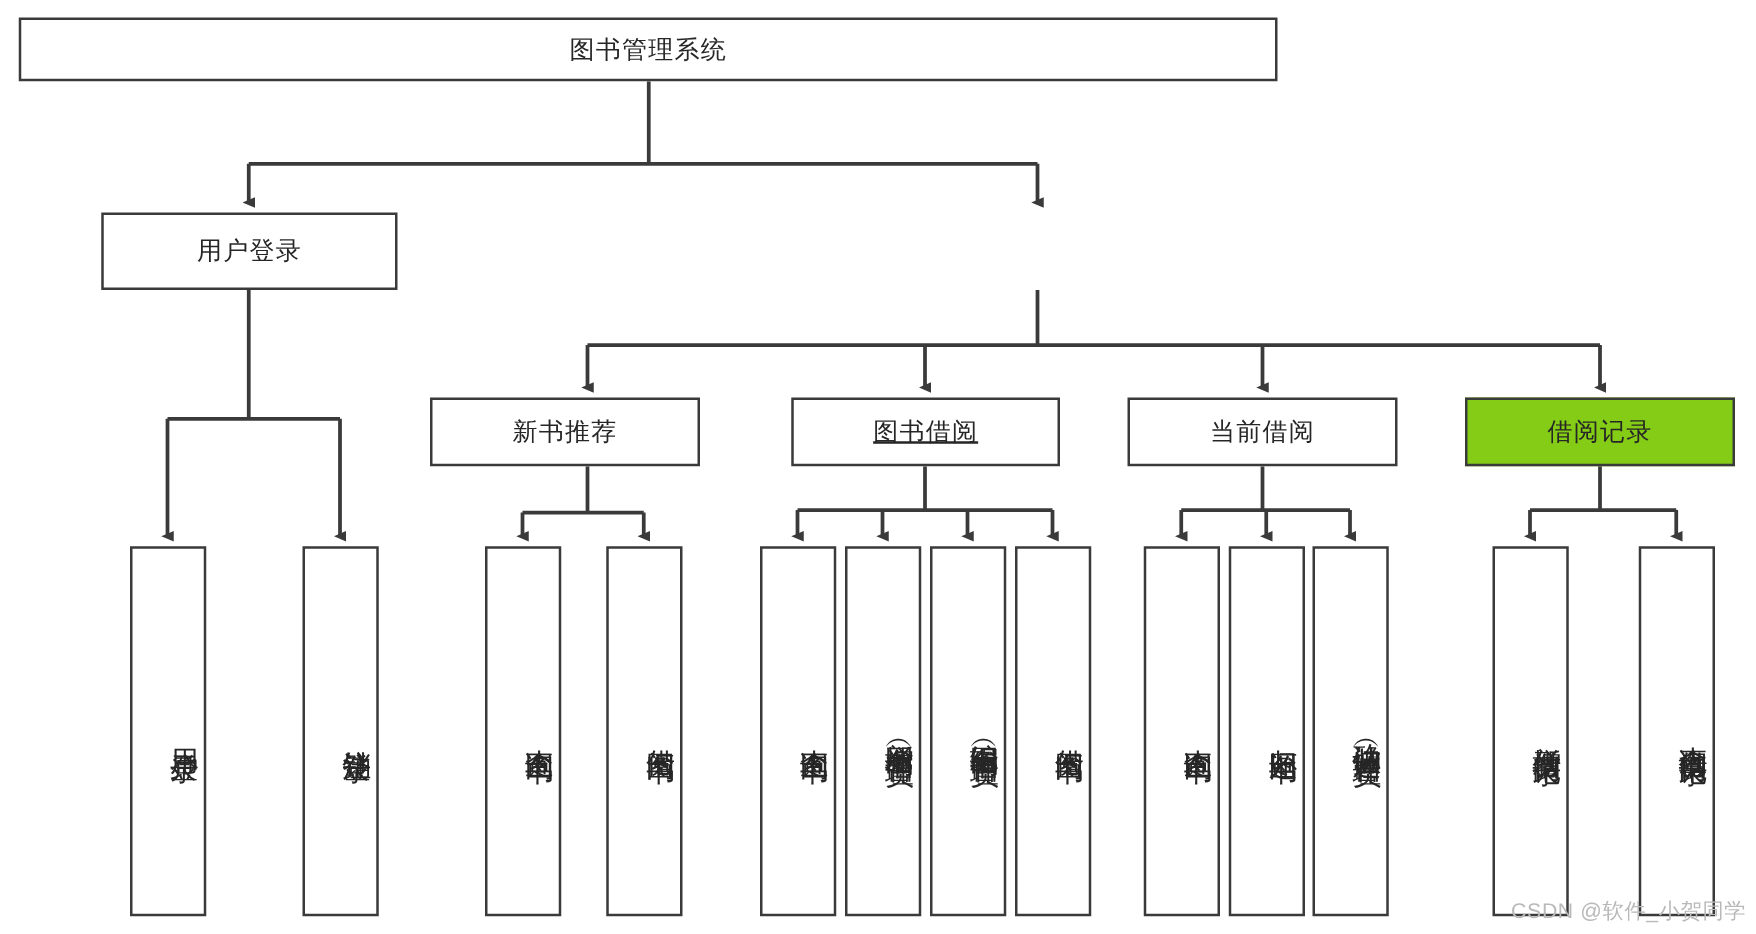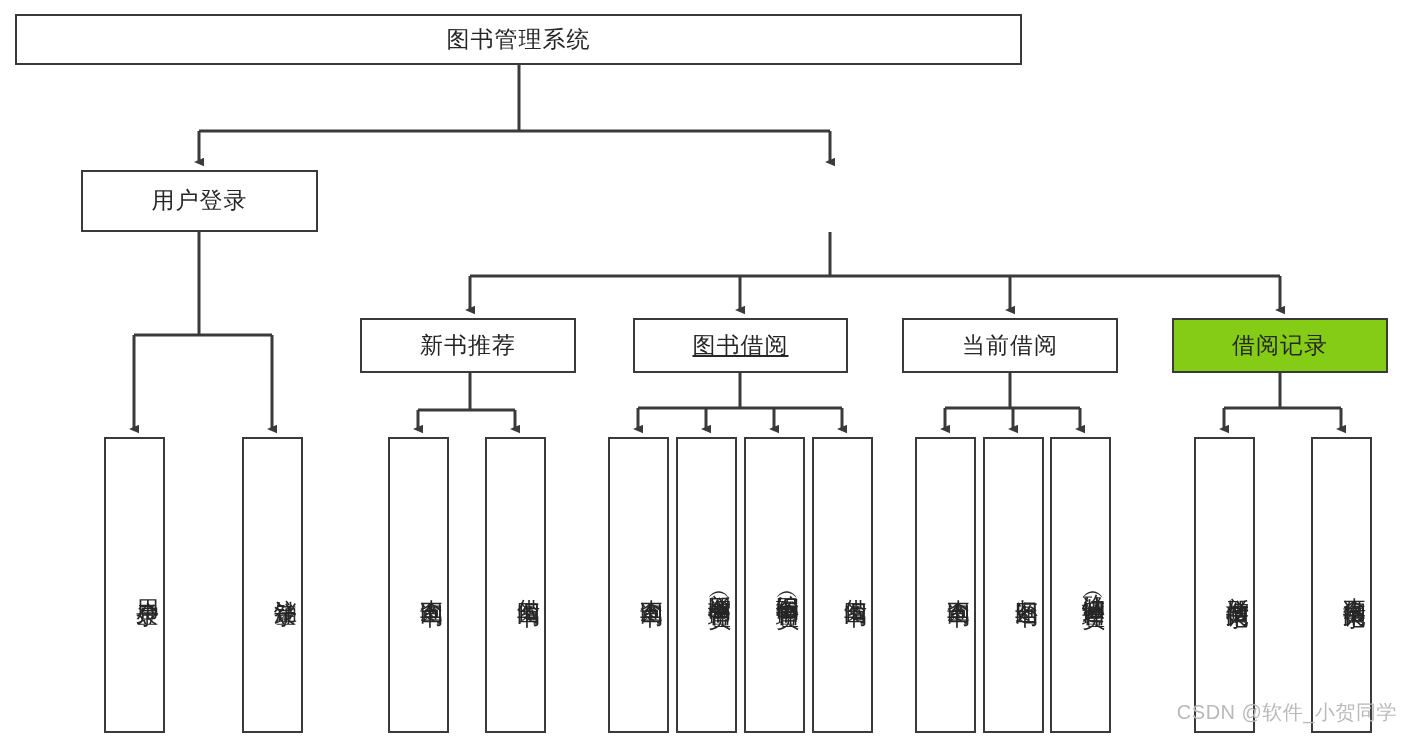--- a/index.html
+++ b/index.html
@@ -30,21 +30,21 @@
     box-sizing: border-box;
     border: 2px solid #3a3a3a;
     background: #ffffff;
     display: flex;
     align-items: center;
     justify-content: center;
     color: #262626;
     z-index: 2;
   }
   .node.horizontal {
-    font-size: 23px;
+    font-size: 20px;
     letter-spacing: 1px;
     line-height: 1.1;
   }
   .node.vertical {
     writing-mode: vertical-rl;
     text-orientation: upright;
     font-size: 23px;
     line-height: 1.32;
     letter-spacing: 2px;
     padding-top: 6px;
@@ -52,22 +52,22 @@
     align-items: flex-start;
     justify-content: center;
     white-space: nowrap;
   }
   .node-label {
     display: block;
   }
   .watermark {
     position: absolute;
     right: 8px;
-    bottom: 21px;
-    font-size: 20px;
+    bottom: 7px;
+    font-size: 17px;
     color: #b9b9b9;
     letter-spacing: 0.5px;
     z-index: 5;
     white-space: nowrap;
   }
 </style>
 </head>
 <body>
 
 <div id="diagram-root" style="background: rgb(255, 255, 255);">
@@ -123,21 +123,21 @@
   </svg>
 
   <div class="node horizontal" id="node-root" style="left: 15px; top: 14px; width: 1007px; height: 51px; border-color: rgb(58, 58, 58); color: rgb(38, 38, 38); background: rgb(255, 255, 255);">
     <span class="node-label">图书管理系统</span>
   </div>
 
   <div class="node horizontal" id="node-l2-0" style="left: 81px; top: 170px; width: 237px; height: 62px; border-color: rgb(58, 58, 58); color: rgb(38, 38, 38); background: rgb(255, 255, 255);">
     <span class="node-label">用户登录</span>
   </div>
 
-  <div class="node horizontal" id="node-l3-0" style="left: 360px; top: 318px; width: 216px; height: 55px; border-color: rgb(58, 58, 58); color: rgb(38, 38, 38); background: rgb(255, 255, 255);">
+  <div class="node horizontal" id="node-l3-0" style="left: 344px; top: 318px; width: 216px; height: 55px; border-color: rgb(58, 58, 58); color: rgb(38, 38, 38); background: rgb(255, 255, 255);">
     <span class="node-label">新书推荐</span>
   </div>
   <div class="node horizontal" id="node-l3-1" style="left: 633px; top: 318px; width: 215px; height: 55px; border-color: rgb(58, 58, 58); color: rgb(38, 38, 38); background: rgb(255, 255, 255); text-decoration: underline;">
     <span class="node-label">图书借阅</span>
   </div>
   <div class="node horizontal" id="node-l3-2" style="left: 902px; top: 318px; width: 216px; height: 55px; border-color: rgb(58, 58, 58); color: rgb(38, 38, 38); background: rgb(255, 255, 255);">
     <span class="node-label">当前借阅</span>
   </div>
   <div class="node horizontal" id="node-l3-3" style="left: 1172px; top: 318px; width: 216px; height: 55px; border-color: rgb(58, 58, 58); color: rgb(38, 38, 38); background: #84cc16;">
     <span class="node-label">借阅记录</span>

